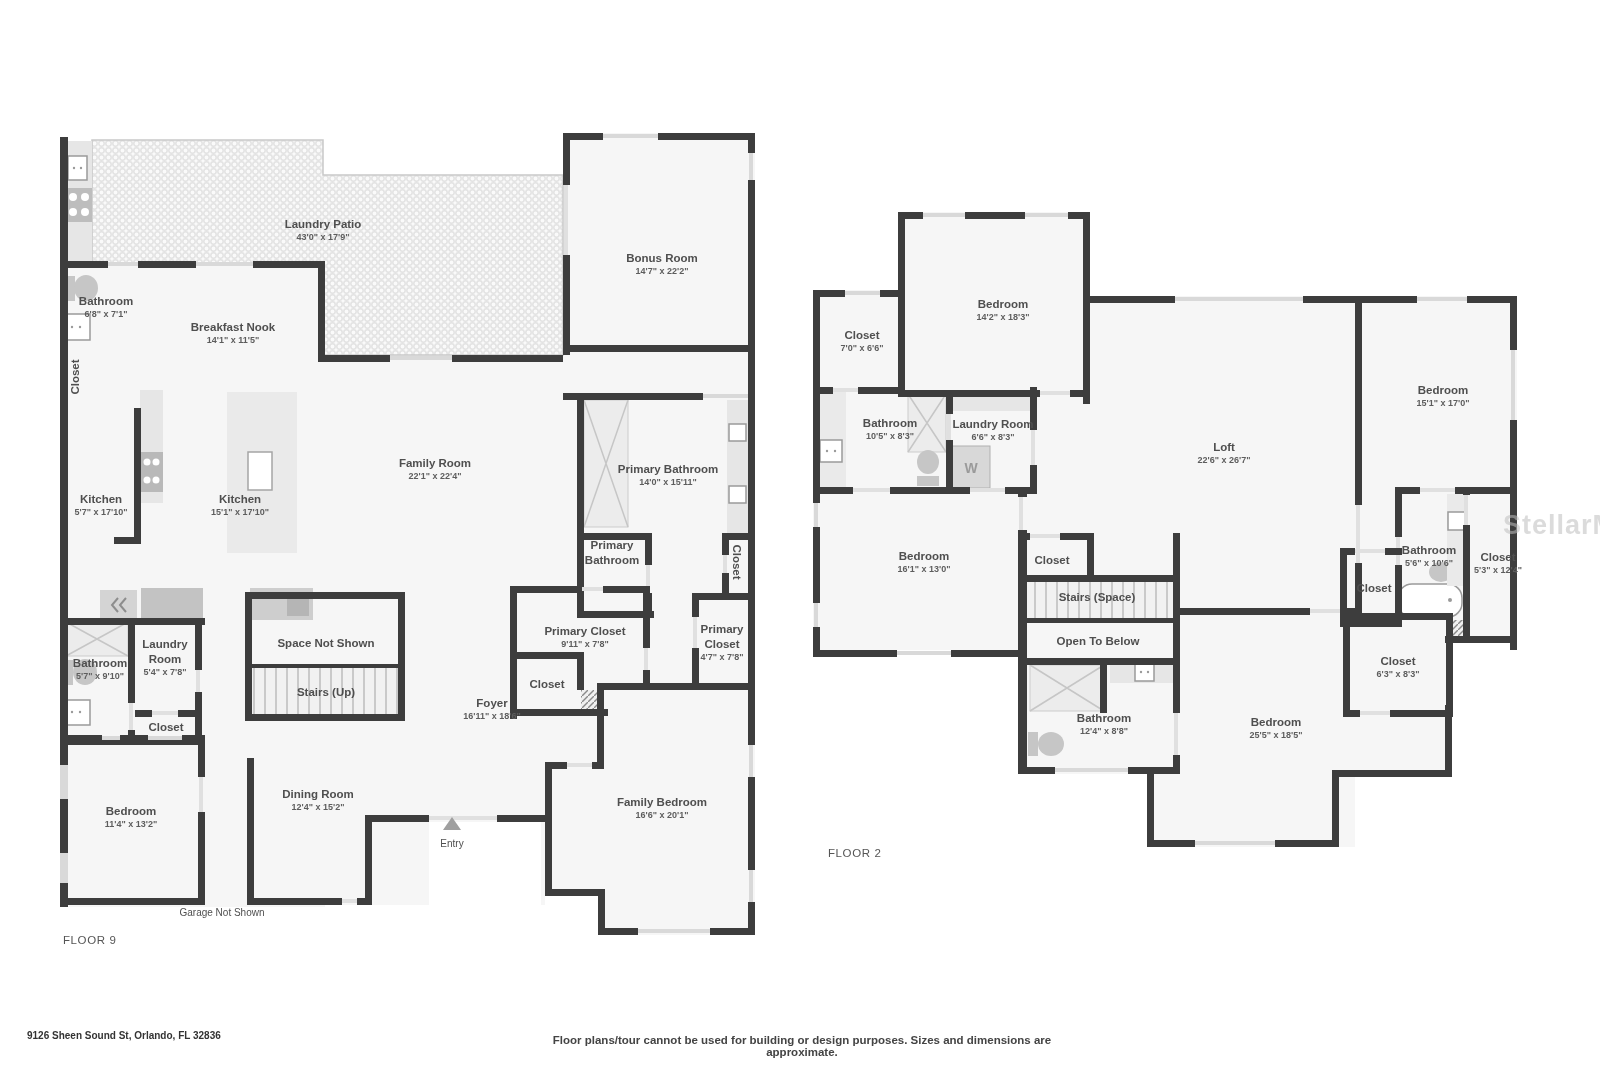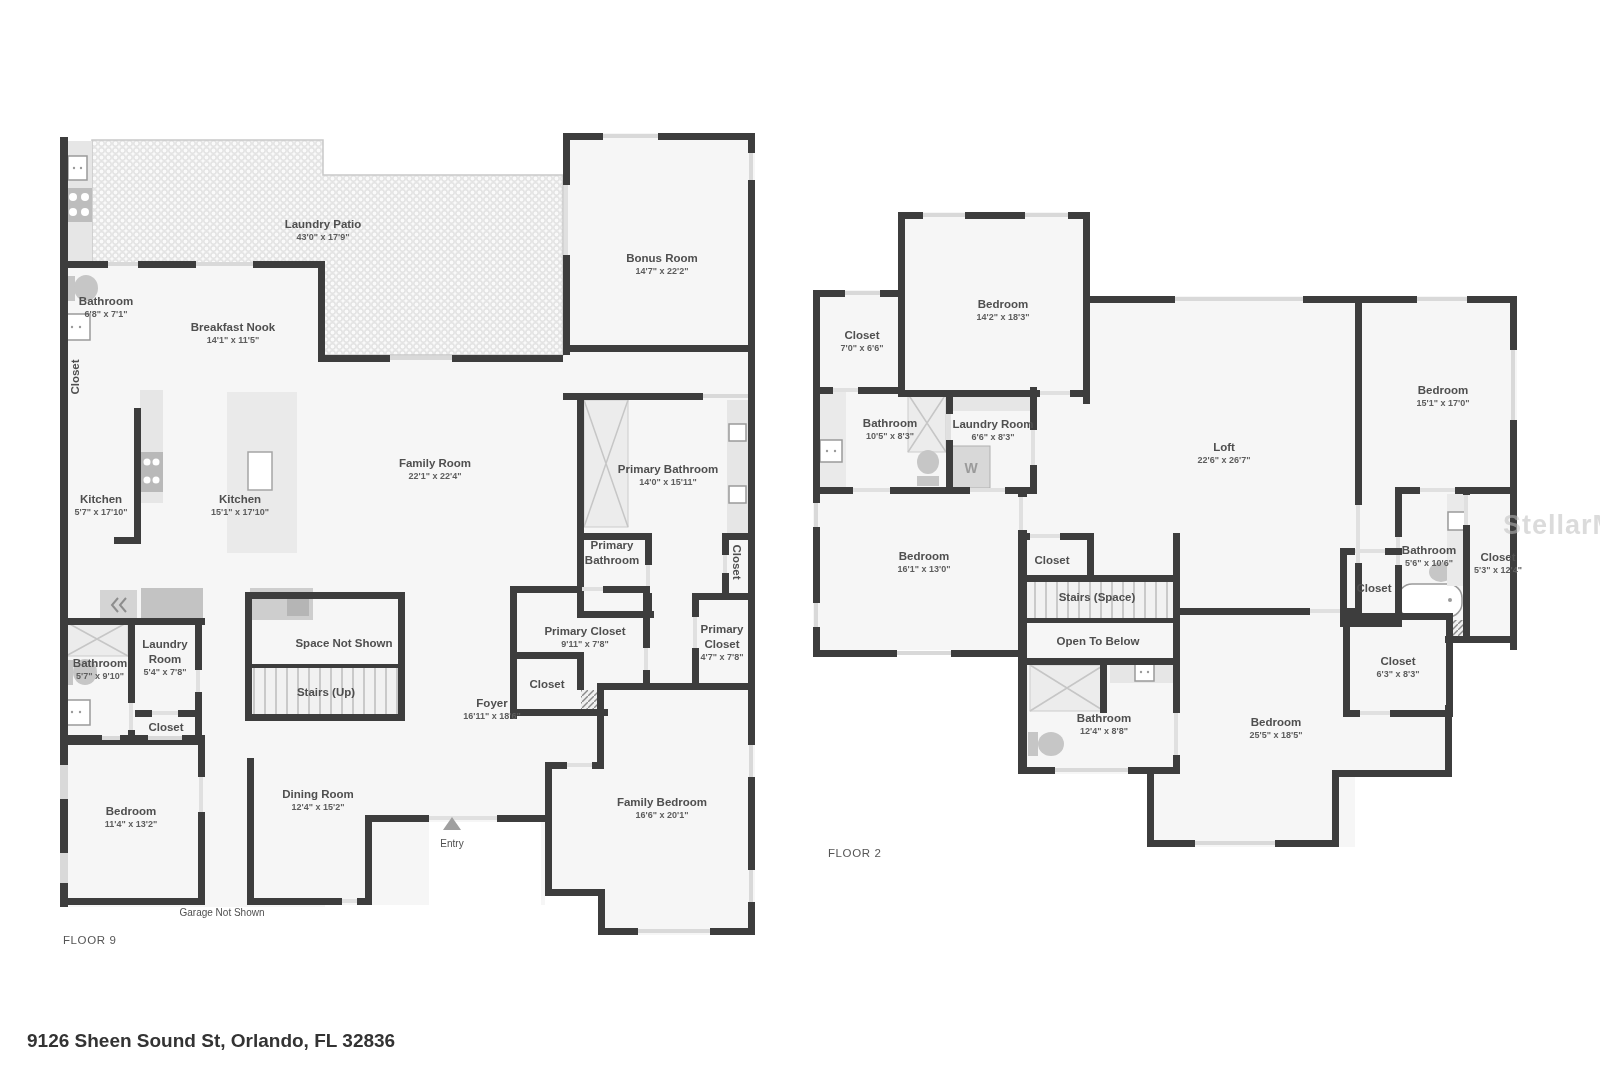--- a/index.html
+++ b/index.html
@@ -17,21 +17,21 @@
   .lbl .rn{font-size:11.5px;font-weight:bold;white-space:pre-line;}
   .lbl .rd{font-size:9px;font-weight:bold;color:#5d5d5d;}
   .lbl .rd:empty{display:none;}
   .lbl.wrap .rn{white-space:normal;}
   .lbl.vccw{transform:translate(-50%,-50%) rotate(-90deg);}
   .lbl.vcw{transform:translate(-50%,-50%) rotate(90deg);}
   .floor-tag{position:absolute;font-size:11.5px;font-weight:normal;color:#555;letter-spacing:.6px;}
   .note{position:absolute;transform:translate(-50%,-50%);font-size:10px;font-weight:normal;color:#4f4f4f;}
   .watermark{position:absolute;left:1503px;top:510px;font-size:27px;font-weight:bold;
              color:rgba(190,190,190,.55);letter-spacing:1px;}
-  .footer-address{position:absolute;left:27px;top:1030px;font-size:19px;font-weight:bold;color:#333;}
+  .footer-address{position:absolute;left:27px;top:1030px;font-size:10px;font-weight:bold;color:#333;}
   .footer-disclaimer{position:absolute;left:552px;top:1034px;width:500px;text-align:center;
                      font-size:11.5px;font-weight:bold;color:#444;}
 </style>
 </head>
 <body>
 
 <div class="canvas">
 
 <svg width="1600" height="1066" viewBox="0 0 1600 1066">
   <defs>
@@ -451,21 +451,21 @@
   <span class="rn">Bathroom</span>
       <span class="rd">5'7" x 9'10"</span>
     </div>
 <div class="lbl wrap" style="left:165px;top:658px;width:58px">
   <span class="rn">Laundry Room</span>
       <span class="rd">5'4" x 7'8"</span>
     </div>
 <div class="lbl" style="left:166px;top:727px">
   <span class="rn">Closet</span>
     </div>
-<div class="lbl" style="left:344px;top:643px">
+<div class="lbl" style="left:326px;top:643px">
   <span class="rn">Space Not Shown</span>
     </div>
 <div class="lbl" style="left:326px;top:692px">
   <span class="rn">Stairs (Up)</span>
     </div>
 <div class="lbl" style="left:585px;top:637px">
   <span class="rn">Primary Closet</span>
       <span class="rd">9'11" x 7'8"</span>
     </div>
 <div class="lbl" style="left:547px;top:684px">
@@ -552,14 +552,15 @@
       <span class="rd">12'4" x 8'8"</span>
     </div>
 <div class="lbl" style="left:1276px;top:728px">
   <span class="rn">Bedroom</span>
       <span class="rd">25'5" x 18'5"</span>
     </div>
 <div class="floor-tag" style="left:828px;top:847px"><span>FLOOR 2</span></div>
 
 <div class="watermark"><span>StellarMLS</span></div>
 <div class="footer-address"><span>9126 Sheen Sound St, Orlando, FL 32836</span></div>
+<div class="footer-disclaimer"><span>Floor plans/tour cannot be used for building or design purposes. Sizes and dimensions are approximate.</span></div>
 
 </div>
 
 </body></html>

